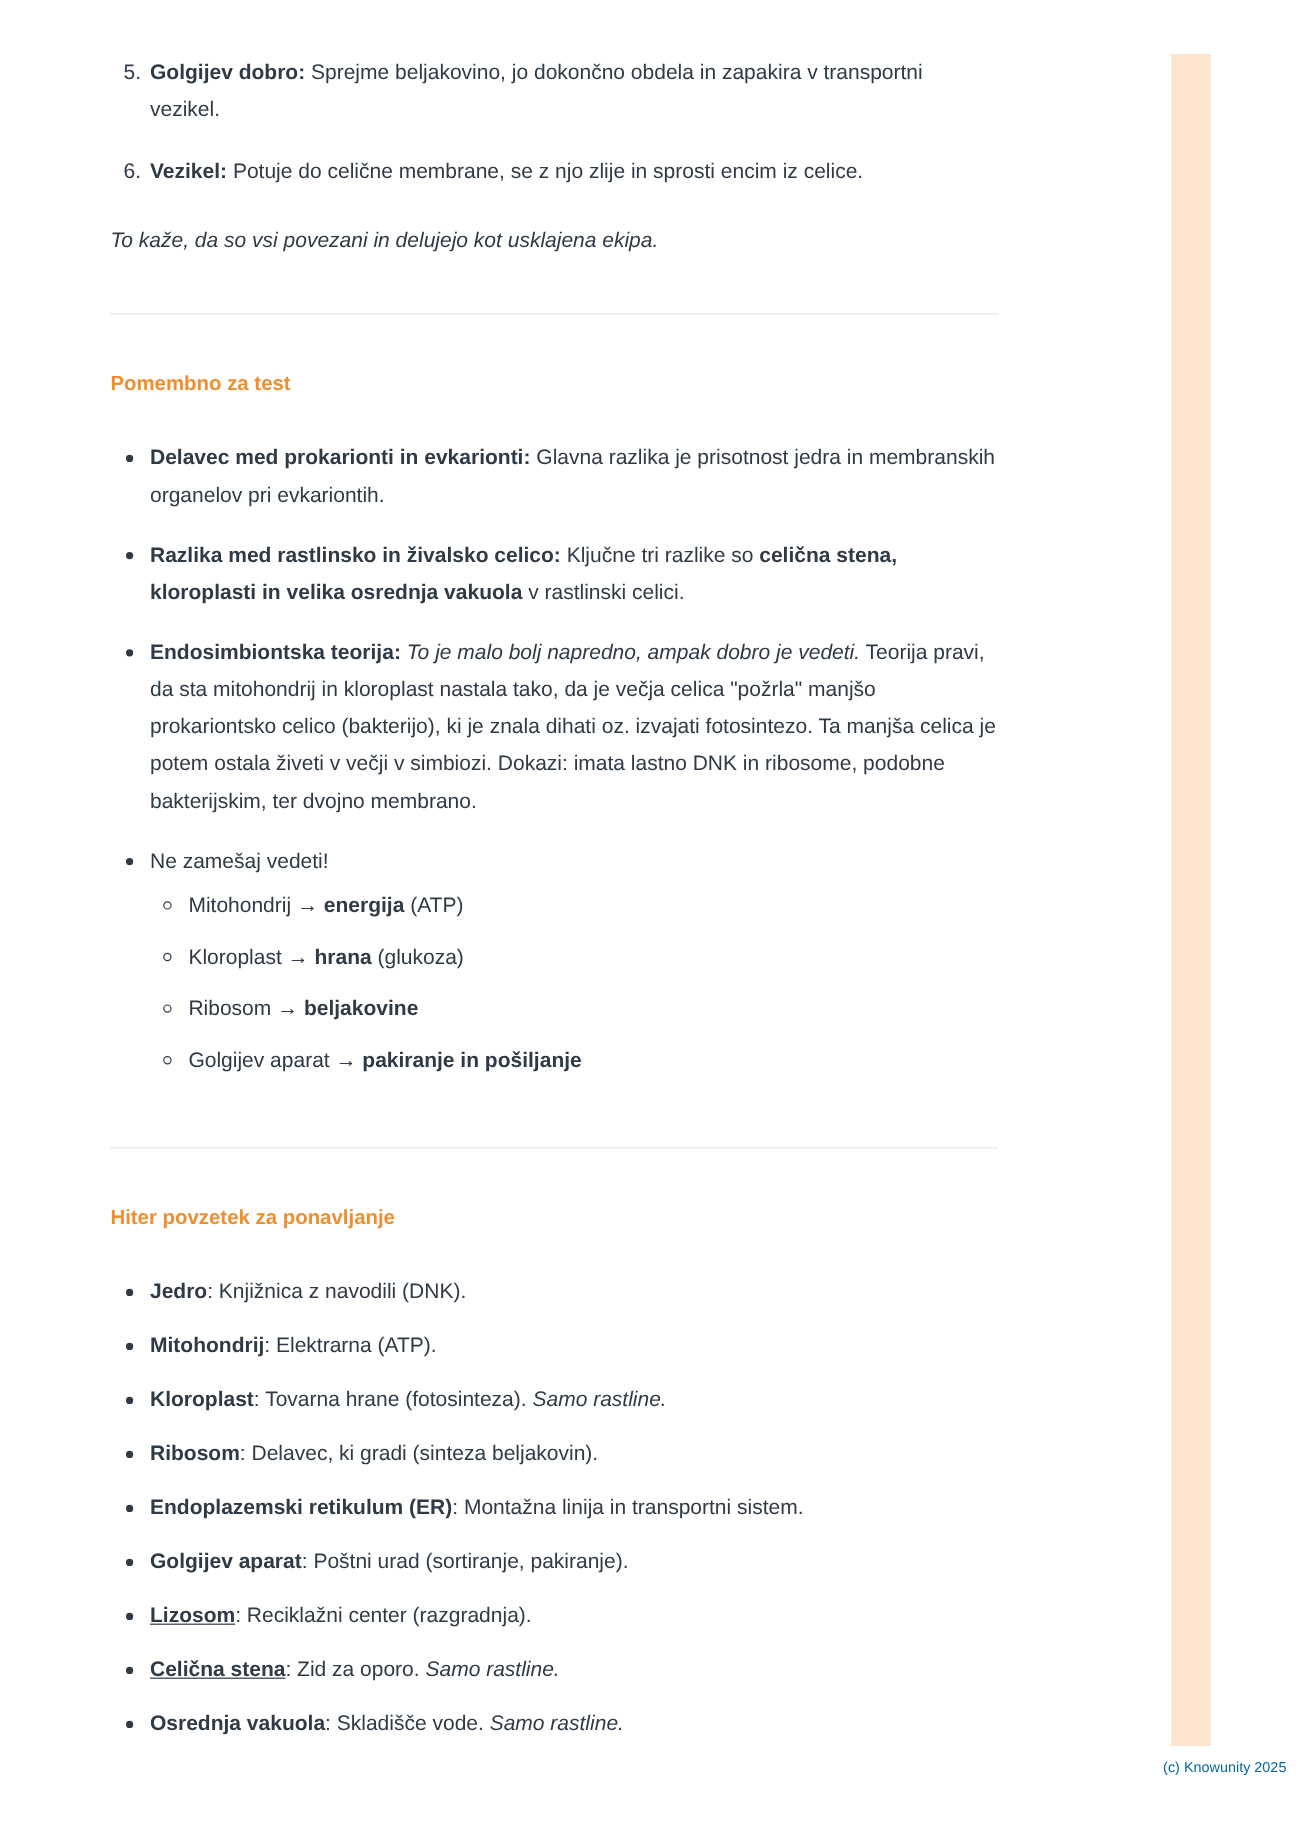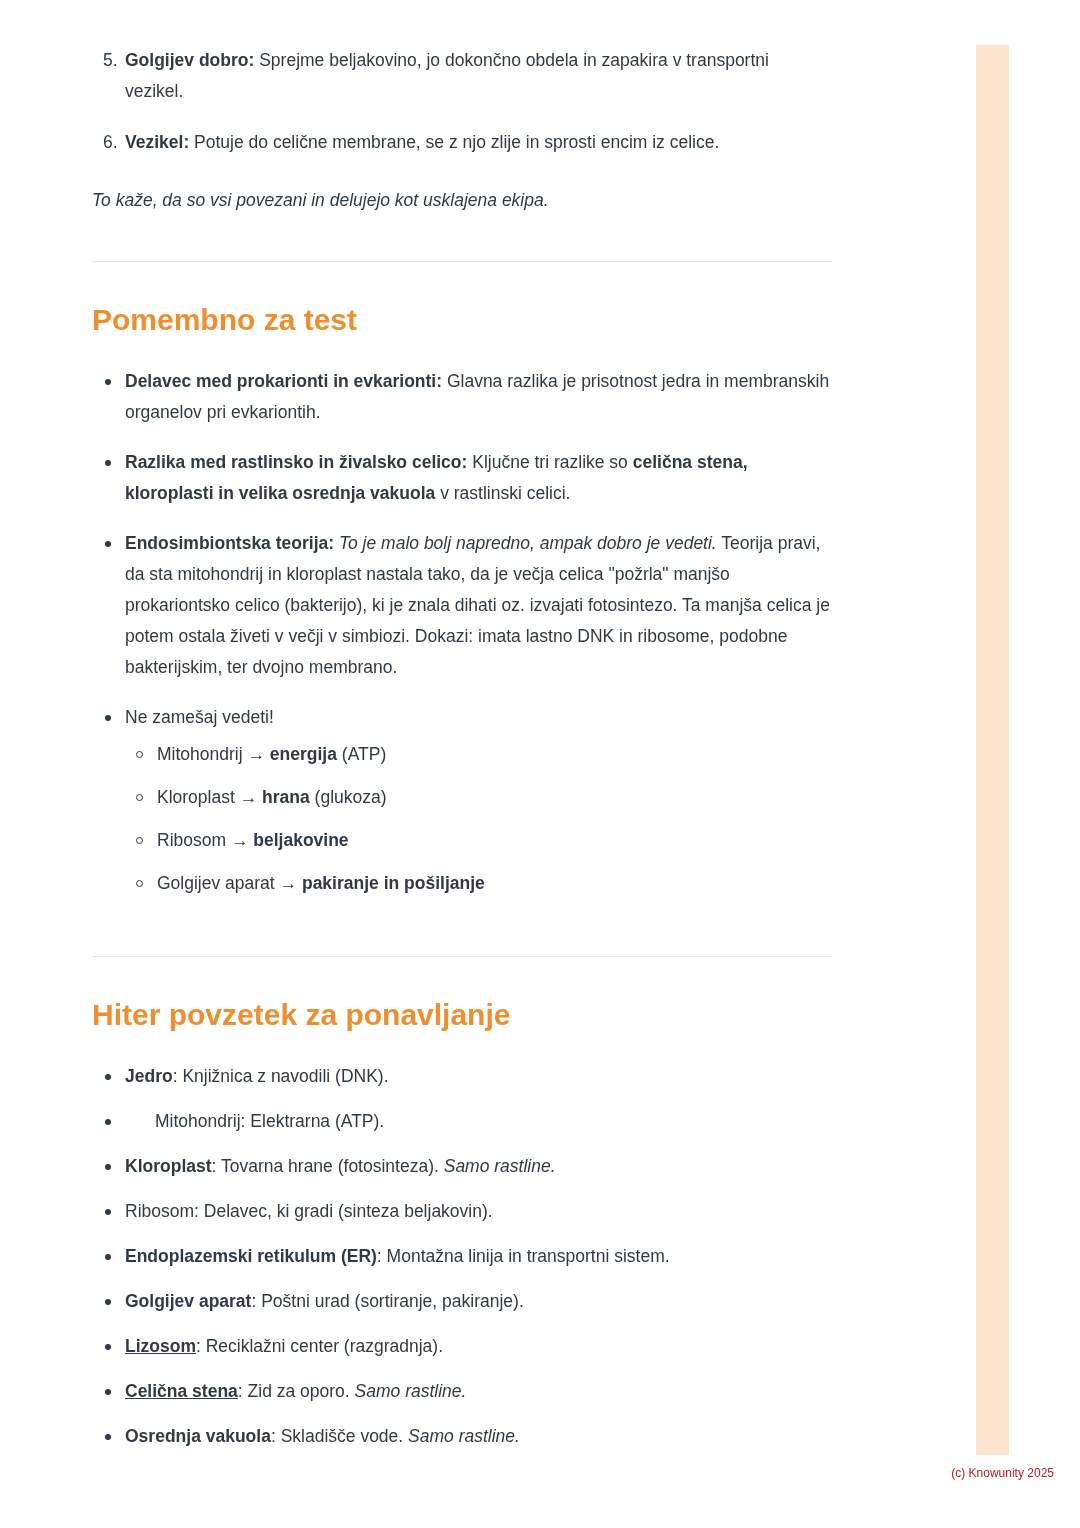--- a/index.html
+++ b/index.html
@@ -46,21 +46,21 @@
   .para { margin-top: 27px; font-style: italic; }
 
   .divider {
     border: none;
     border-top: 1px solid #E3E7EB;
     margin-top: 45px;
   }
 
   .heading {
     color: #EF8E2E;
-    font-size: 30px;
+    font-size: 17px;
     line-height: 32px;
     font-weight: 700;
     margin-top: 42px;
   }
 
   .bullet-list { margin-top: 30px; }
 
   .b-item { display: flex; margin-bottom: 19px; }
   .marker { width: 33px; flex-shrink: 0; position: relative; }
   .dot {
@@ -81,25 +81,25 @@
     width: 7px; height: 7px;
     border-radius: 50%;
     border: 1.5px solid #2F3A47;
     background: transparent;
   }
 
   .summary-list .b-item { margin-bottom: 14px; }
 
   .footer {
     position: absolute;
-    right: 26px;
+    right: 8px;
     bottom: 48px;
     font-size: 12px;
     line-height: 14px;
-    color: #b91c1c;
+    color: #0369a1;
   }
 </style>
 </head>
 <body>
 
 <div class="page">
 
   <div class="side-stripe"></div>
 
   <main class="content">
@@ -184,33 +184,33 @@
       <li class="b-item">
         <span class="marker">
             <span class="dot"></span>
           </span>
         <span class="b-text"><span style="font-weight: 700;">Jedro</span><span>: Knjižnica z navodili (DNK).</span></span>
       </li>
       <li class="b-item">
         <span class="marker">
             <span class="dot"></span>
           </span>
-        <span class="b-text"><span style="font-weight: 400; margin-left: 30px;">Mitohondrij</span><span>: Elektrarna (ATP).</span></span>
+        <span class="b-text"><span style="font-weight: 700;">Mitohondrij</span><span>: Elektrarna (ATP).</span></span>
       </li>
       <li class="b-item">
         <span class="marker">
             <span class="dot"></span>
           </span>
         <span class="b-text"><span style="font-weight: 700;">Kloroplast</span><span>: Tovarna hrane (fotosinteza). </span><span style="font-style: italic;">Samo rastline.</span></span>
       </li>
       <li class="b-item">
         <span class="marker">
             <span class="dot"></span>
           </span>
-        <span class="b-text"><span style="font-weight: 400;">Ribosom</span><span>: Delavec, ki gradi (sinteza beljakovin).</span></span>
+        <span class="b-text"><span style="font-weight: 700;">Ribosom</span><span>: Delavec, ki gradi (sinteza beljakovin).</span></span>
       </li>
       <li class="b-item">
         <span class="marker">
             <span class="dot"></span>
           </span>
         <span class="b-text"><span style="font-weight: 700;">Endoplazemski retikulum (ER)</span><span>: Montažna linija in transportni sistem.</span></span>
       </li>
       <li class="b-item">
         <span class="marker">
             <span class="dot"></span>

